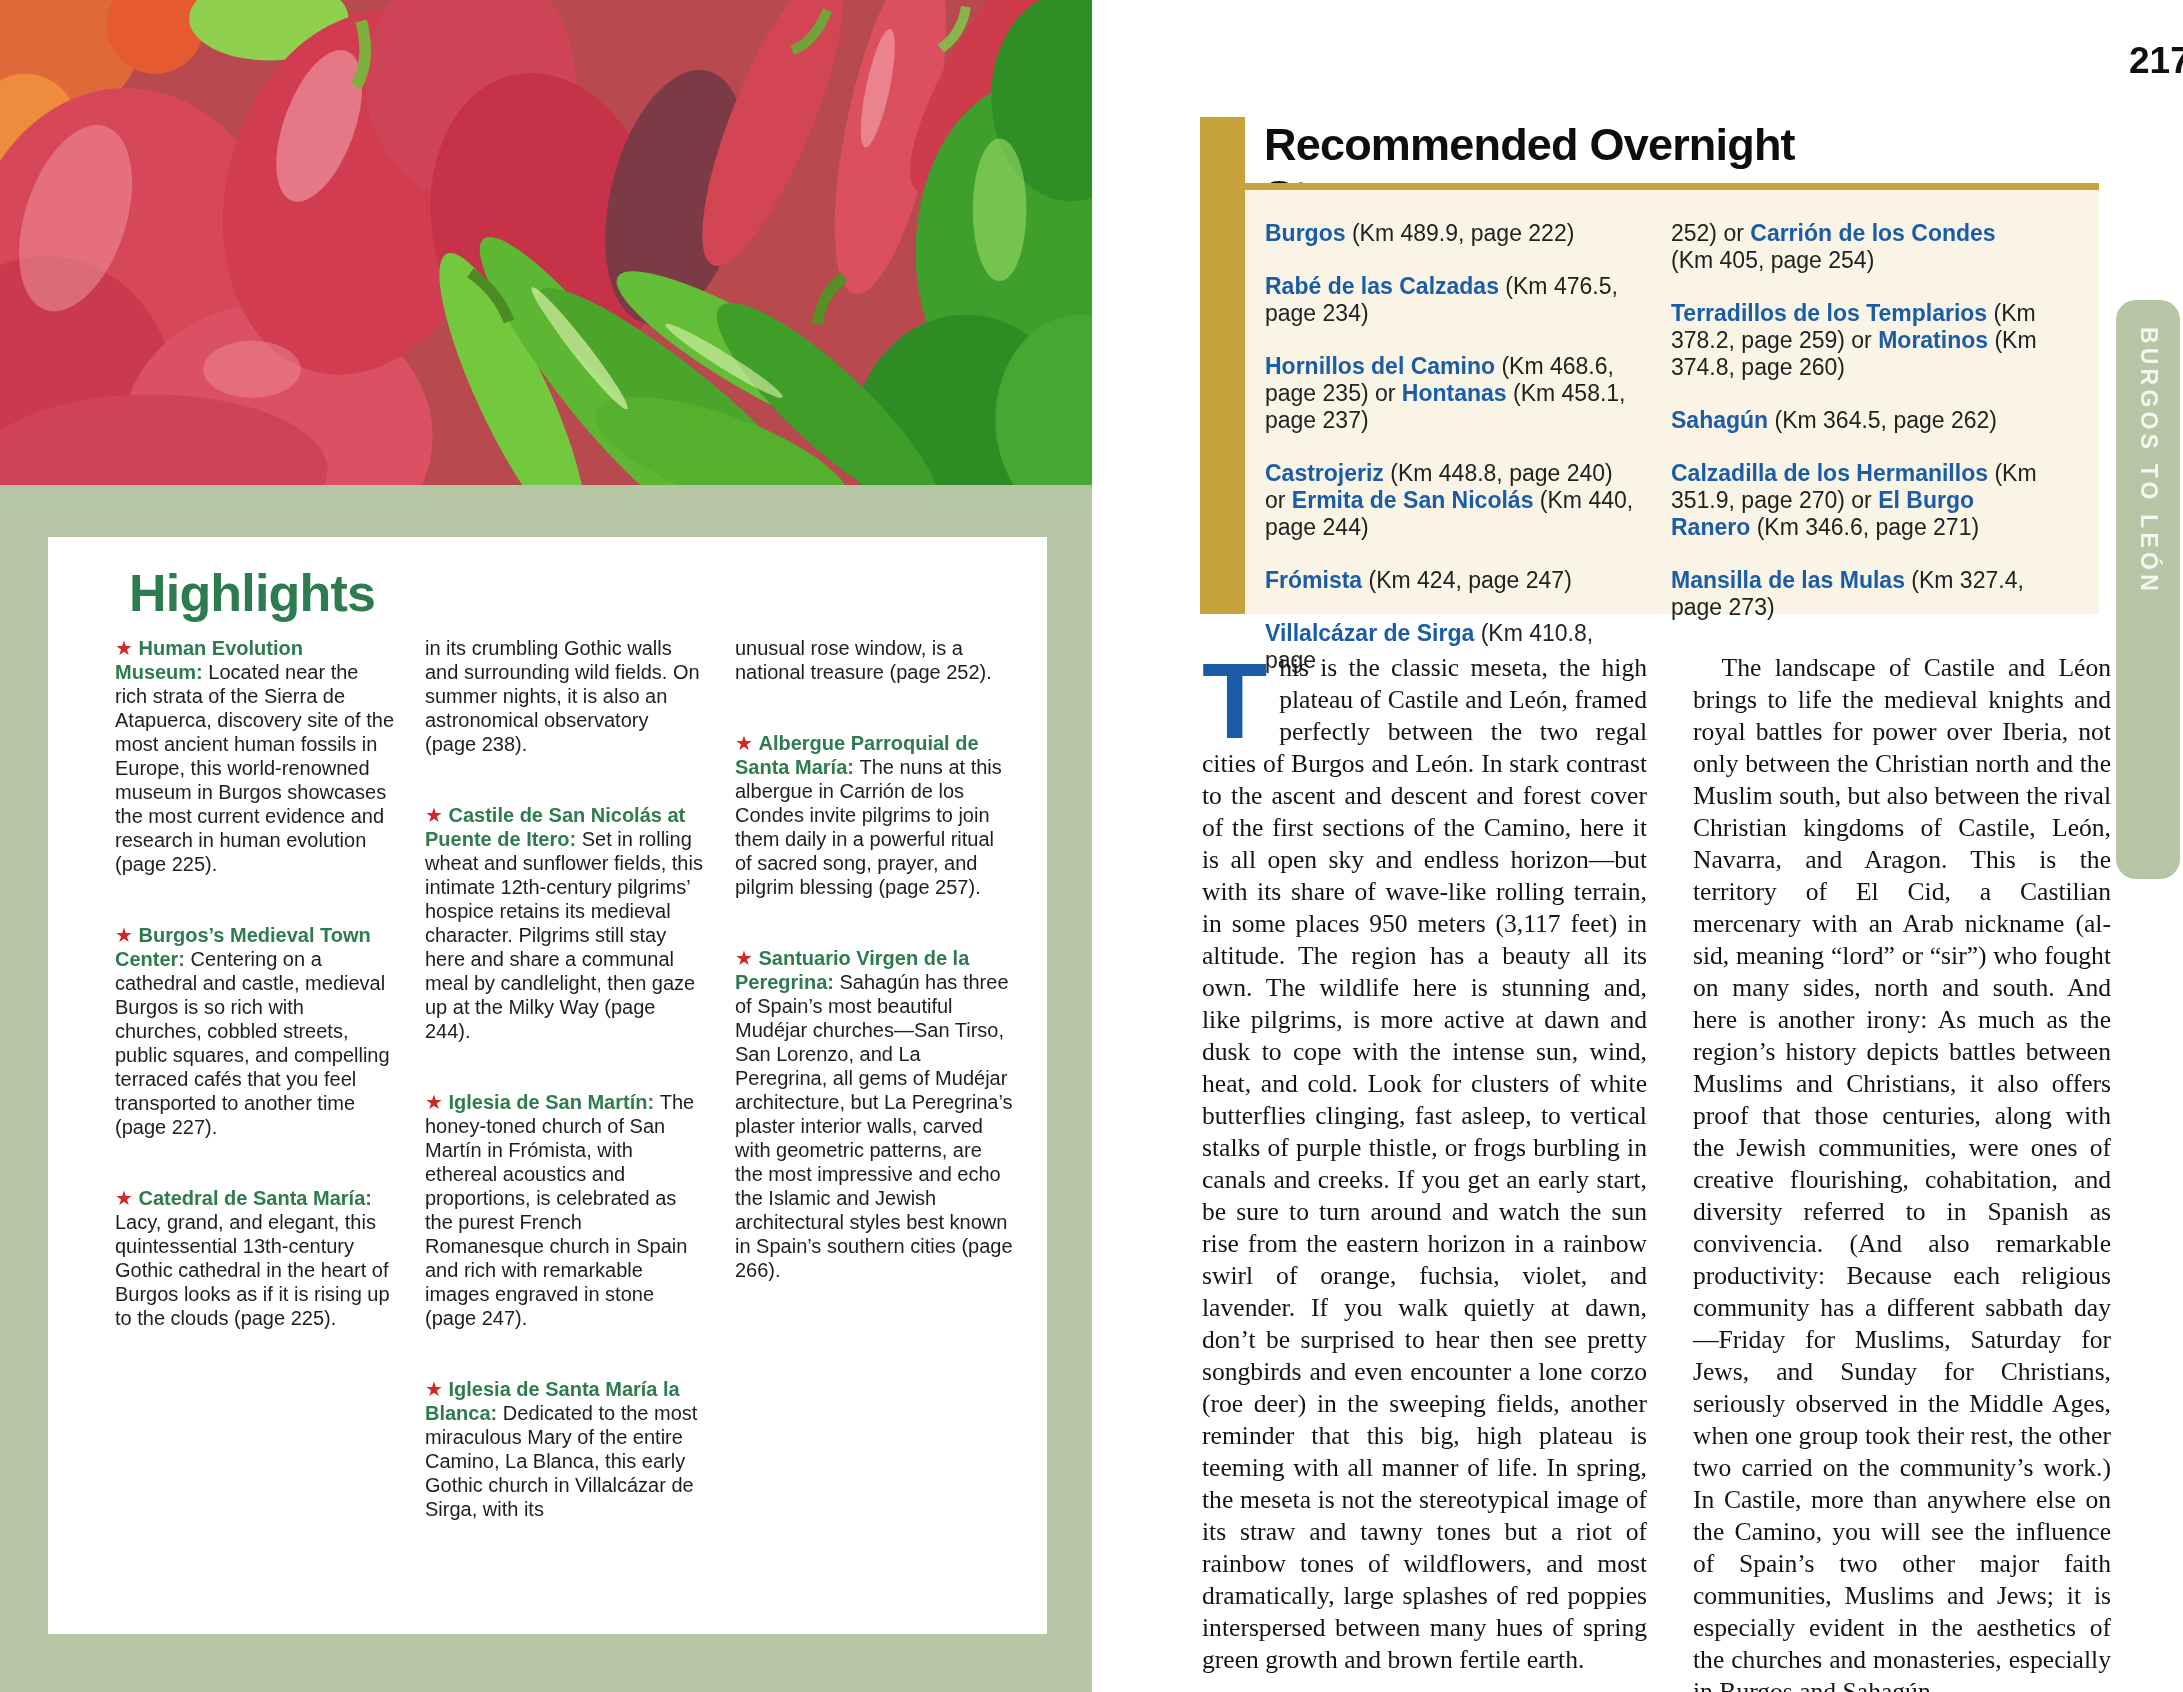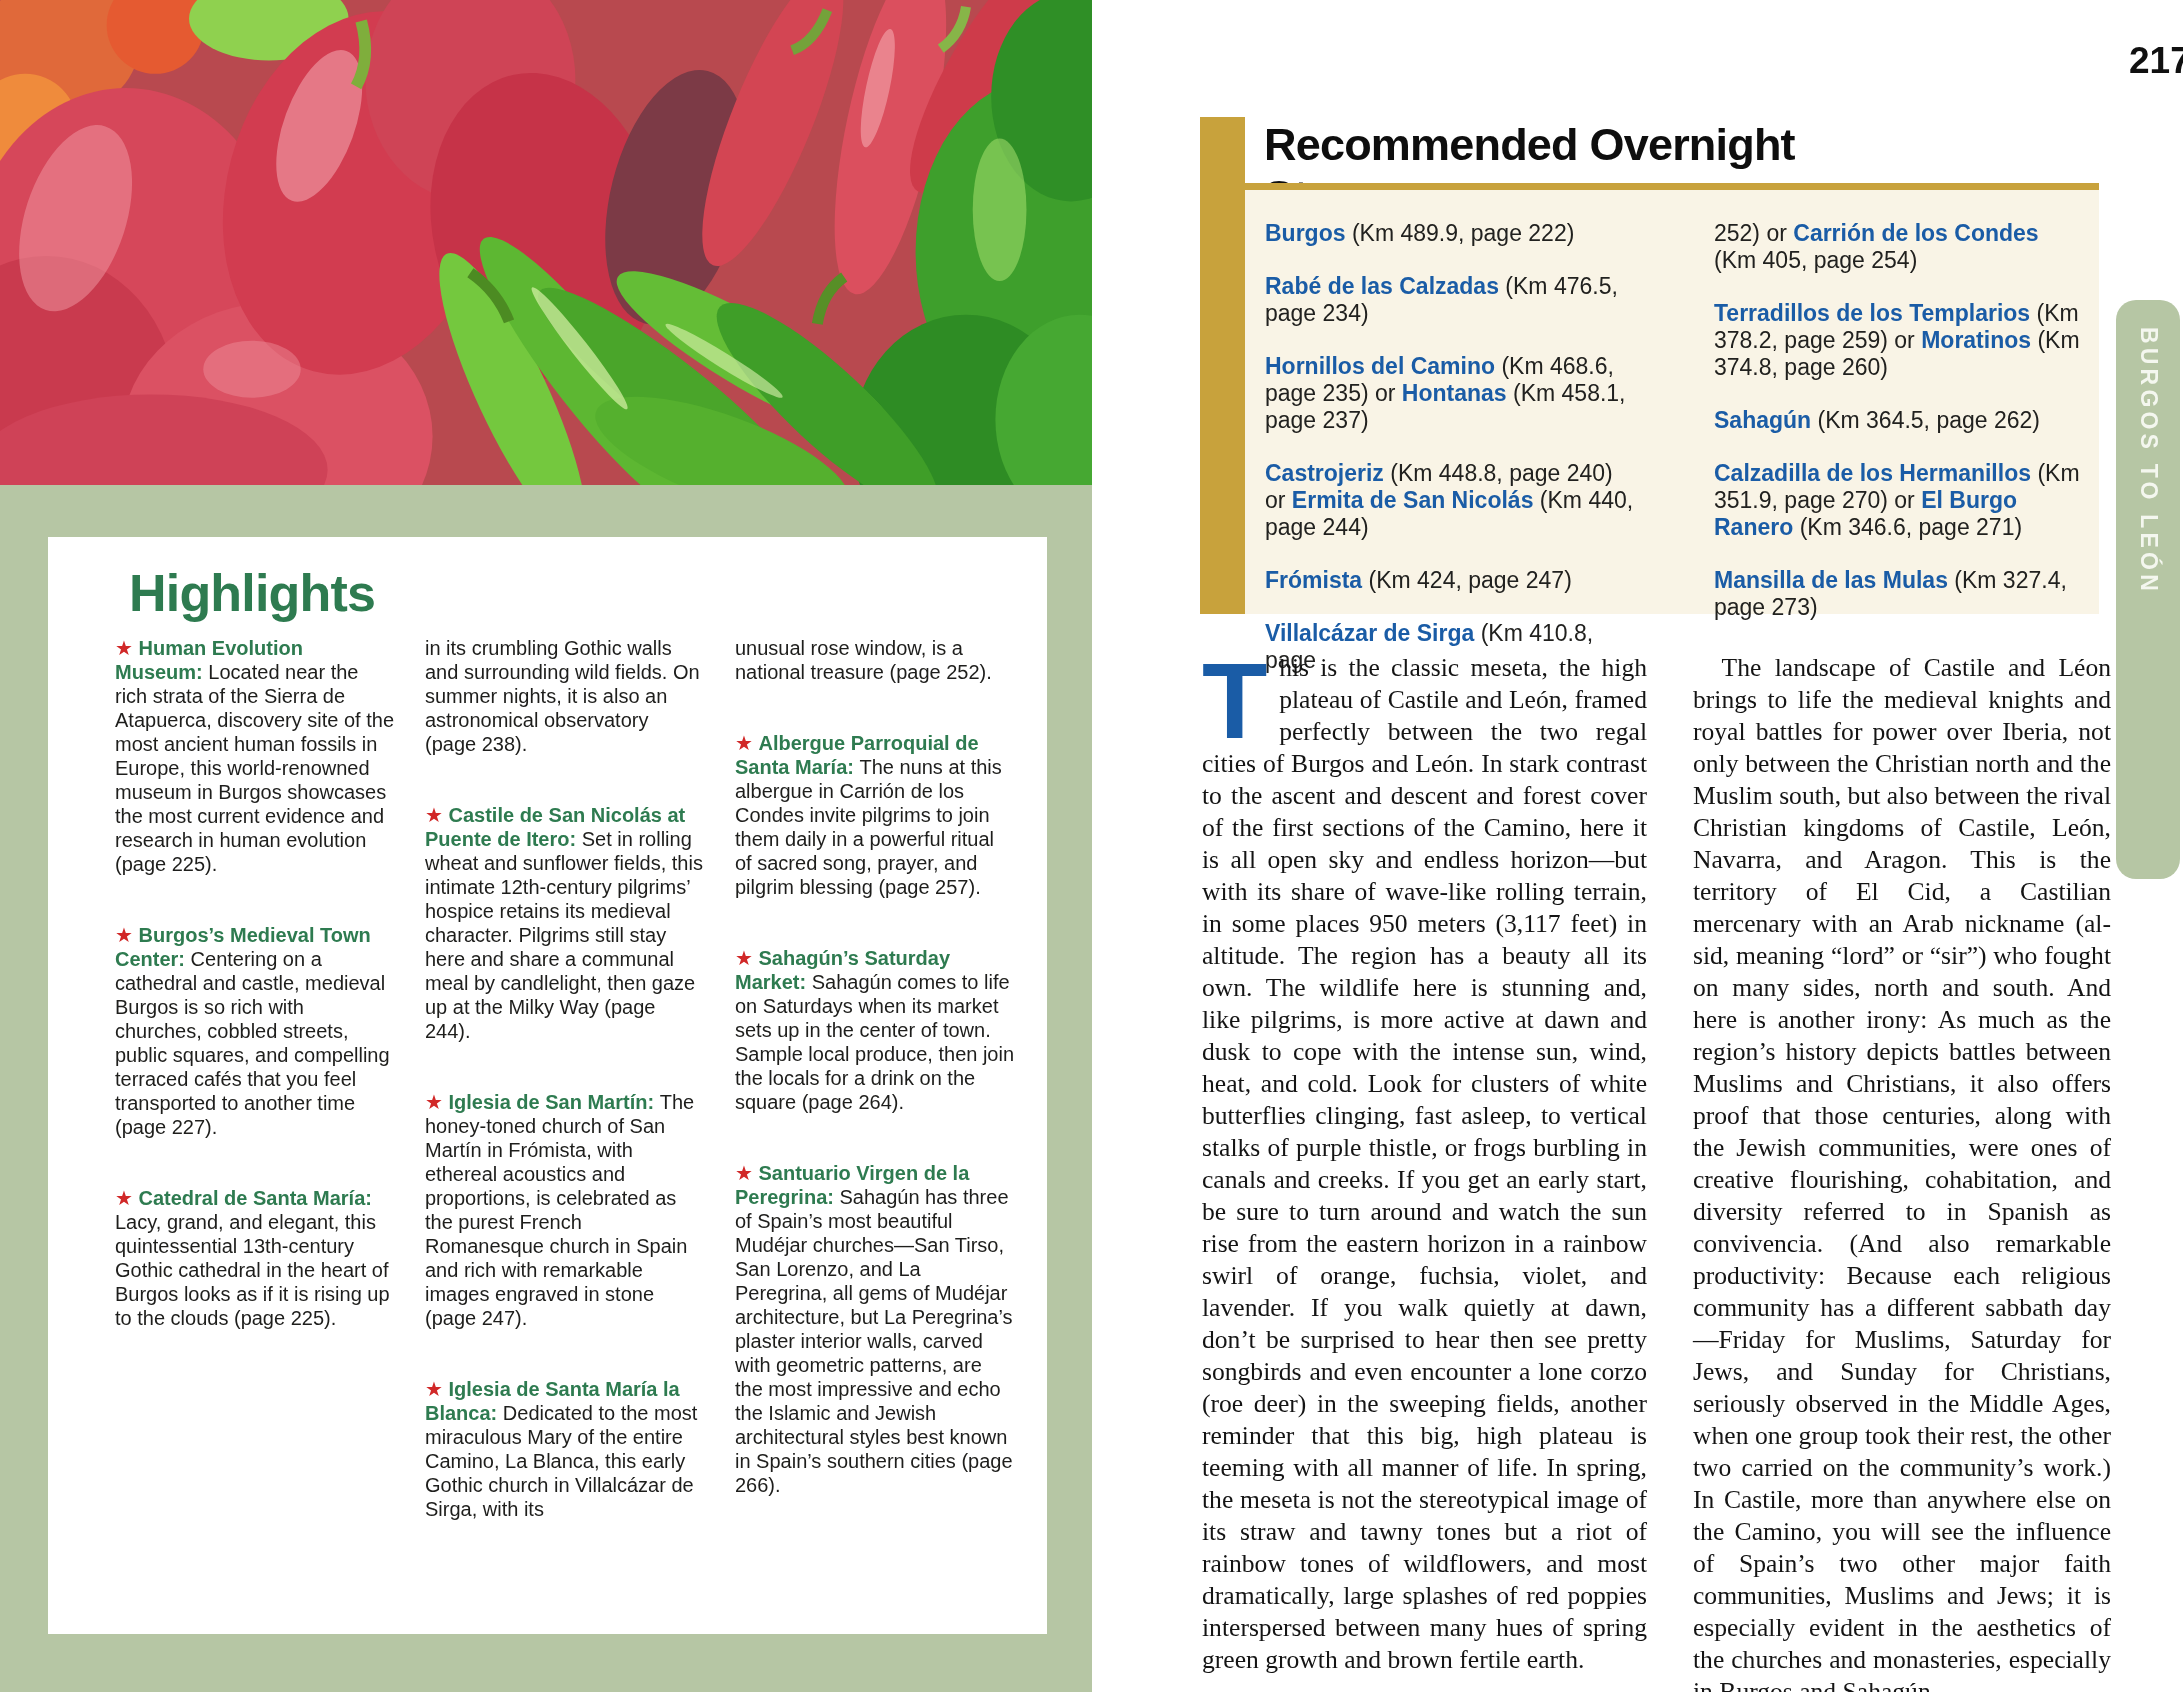--- a/index.html
+++ b/index.html
@@ -20,21 +20,21 @@
 
   
   .pageno{position:absolute;left:2114px;top:40px;font-size:37px;font-weight:700;color:#101010;margin-left:15px;}
 
   .on-box{position:absolute;left:1200px;top:117px;width:712px;height:497px;}
   .on-bar{position:absolute;left:0;top:0;width:45px;height:497px;background:#c8a23c;}
   .on-title{position:absolute;left:64px;top:1.7px;margin:0;font-size:45px;font-weight:700;
             color:#0e0e0e;letter-spacing:-0.8px;}
   .on-rule{position:absolute;left:45px;top:66px;width:854px;height:6.7px;background:#c8a23c;}
   .on-cream{position:absolute;left:45px;top:73px;width:854px;height:424px;background:#f9f4e6;box-sizing:border-box;}
-  .on-cols{position:absolute;left:20px;top:30px;display:flex;gap:76px;}
+  .on-cols{position:absolute;left:20px;top:30px;display:flex;gap:33px;}
   .on-col{width:373px;}
   .on-entry{margin:0 0 26px 0;font-size:23px;line-height:27px;color:#21211f;}
   .on-name{color:#1a5ca6;font-weight:700;}
 
   .body-col{position:absolute;}
   .body1{left:1202px;top:652px;width:445px;}
   .body2{left:1693px;top:652px;width:418px;}
   .body-par{margin:0;font-family:"Liberation Serif",serif;font-size:25.6px;line-height:32px;
             text-align:justify;color:#141414;}
   .indent{text-indent:28.6px;}
@@ -111,21 +111,20 @@
         </div>
       <div class="hl-col">
           <p class="hl-entry"><span>in its crumbling Gothic walls and surrounding wild fields. On summer nights, it is also an astronomical observatory (page 238).</span></p>
           <p class="hl-entry"><span class="hl-star">★ </span><span class="hl-name">Castile de San Nicolás at Puente de Itero: </span><span>Set in rolling wheat and sunflower fields, this intimate 12th-century pilgrims’ hospice retains its medieval character. Pilgrims still stay here and share a communal meal by candlelight, then gaze up at the Milky Way (page 244).</span></p>
           <p class="hl-entry"><span class="hl-star">★ </span><span class="hl-name">Iglesia de San Martín: </span><span>The honey-toned church of San Martín in Frómista, with ethereal acoustics and proportions, is celebrated as the purest French Romanesque church in Spain and rich with remarkable images engraved in stone (page 247).</span></p>
           <p class="hl-entry"><span class="hl-star">★ </span><span class="hl-name">Iglesia de Santa María la Blanca: </span><span>Dedicated to the most miraculous Mary of the entire Camino, La Blanca, this early Gothic church in Villalcázar de Sirga, with its</span></p>
         </div>
       <div class="hl-col">
           <p class="hl-entry"><span>unusual rose window, is a national treasure (page 252).</span></p>
           <p class="hl-entry"><span class="hl-star">★ </span><span class="hl-name">Albergue Parroquial de Santa María: </span><span>The nuns at this albergue in Carrión de los Condes invite pilgrims to join them daily in a powerful ritual of sacred song, prayer, and pilgrim blessing (page 257).</span></p>
-          <p class="hl-entry"><span class="hl-star">★ </span><span class="hl-name">Sahagún’s Saturday Market: </span><span>Sahagún comes to life on Saturdays when its market sets up in the center of town. Sample local produce, then join the locals for a drink on the square (page 264).</span></p>
           <p class="hl-entry"><span class="hl-star">★ </span><span class="hl-name">Santuario Virgen de la Peregrina: </span><span>Sahagún has three of Spain’s most beautiful Mudéjar churches—San Tirso, San Lorenzo, and La Peregrina, all gems of Mudéjar architecture, but La Peregrina’s plaster interior walls, carved with geometric patterns, are the most impressive and echo the Islamic and Jewish architectural styles best known in Spain’s southern cities (page 266).</span></p>
         </div>
     </div>
   </div>
 
   <div class="pageno">217</div>
 
   <div class="on-box">
     <div class="on-bar"></div>
     <h2 class="on-title">Recommended Overnight Stops</h2>

